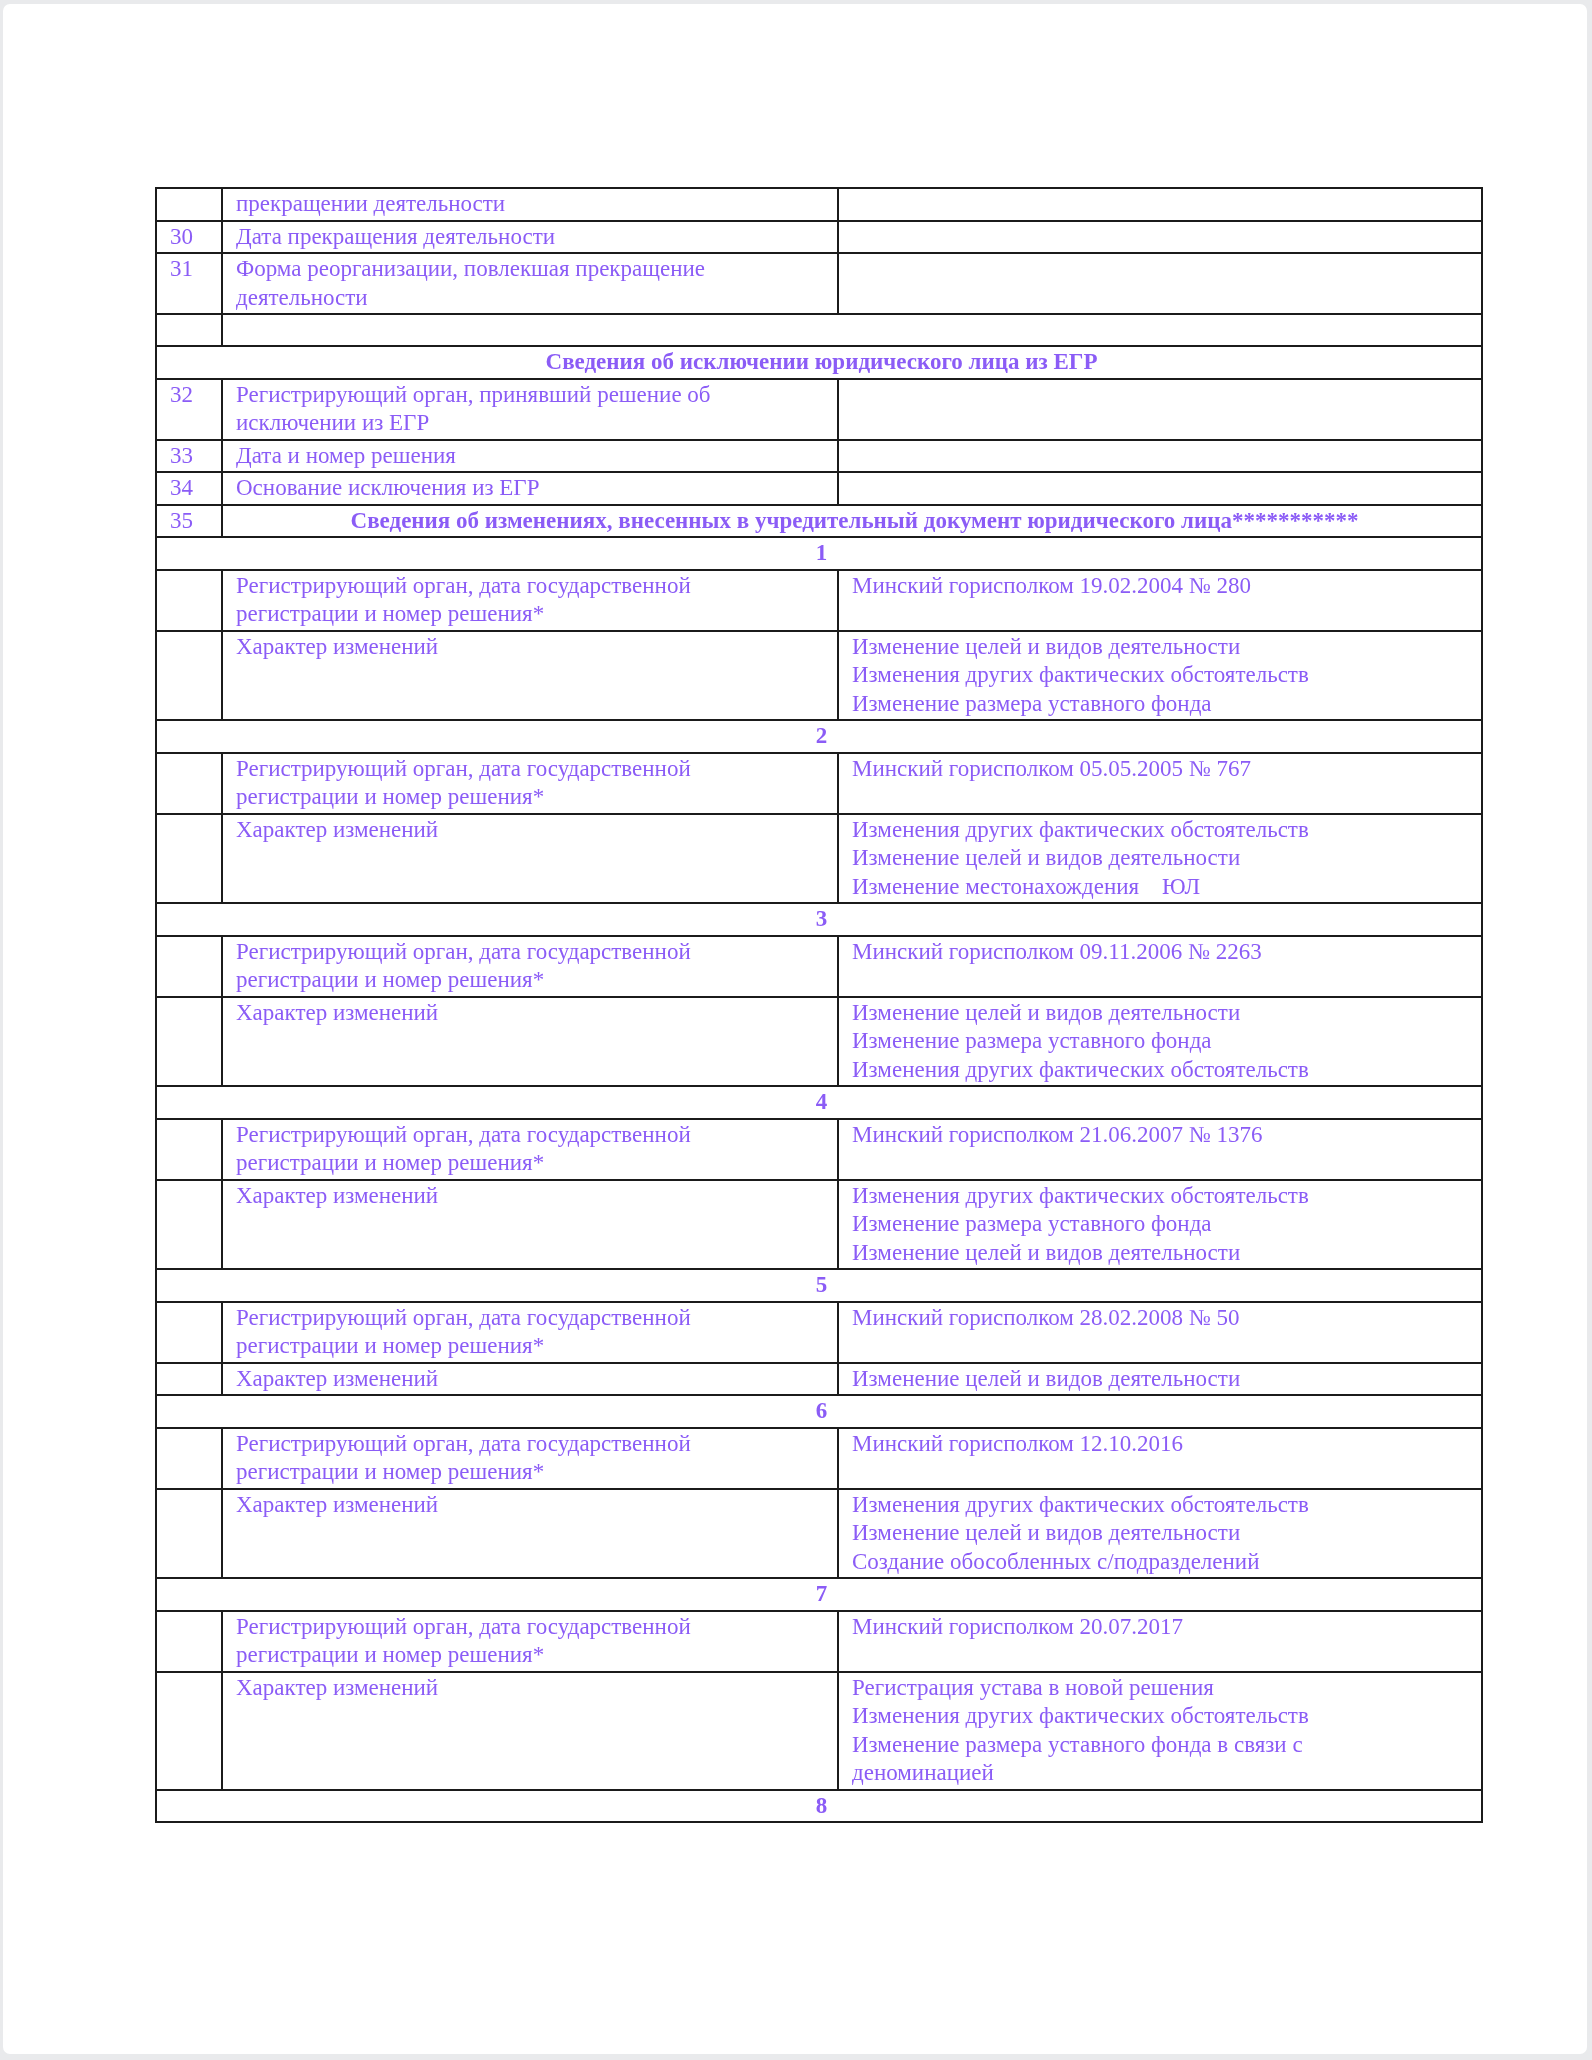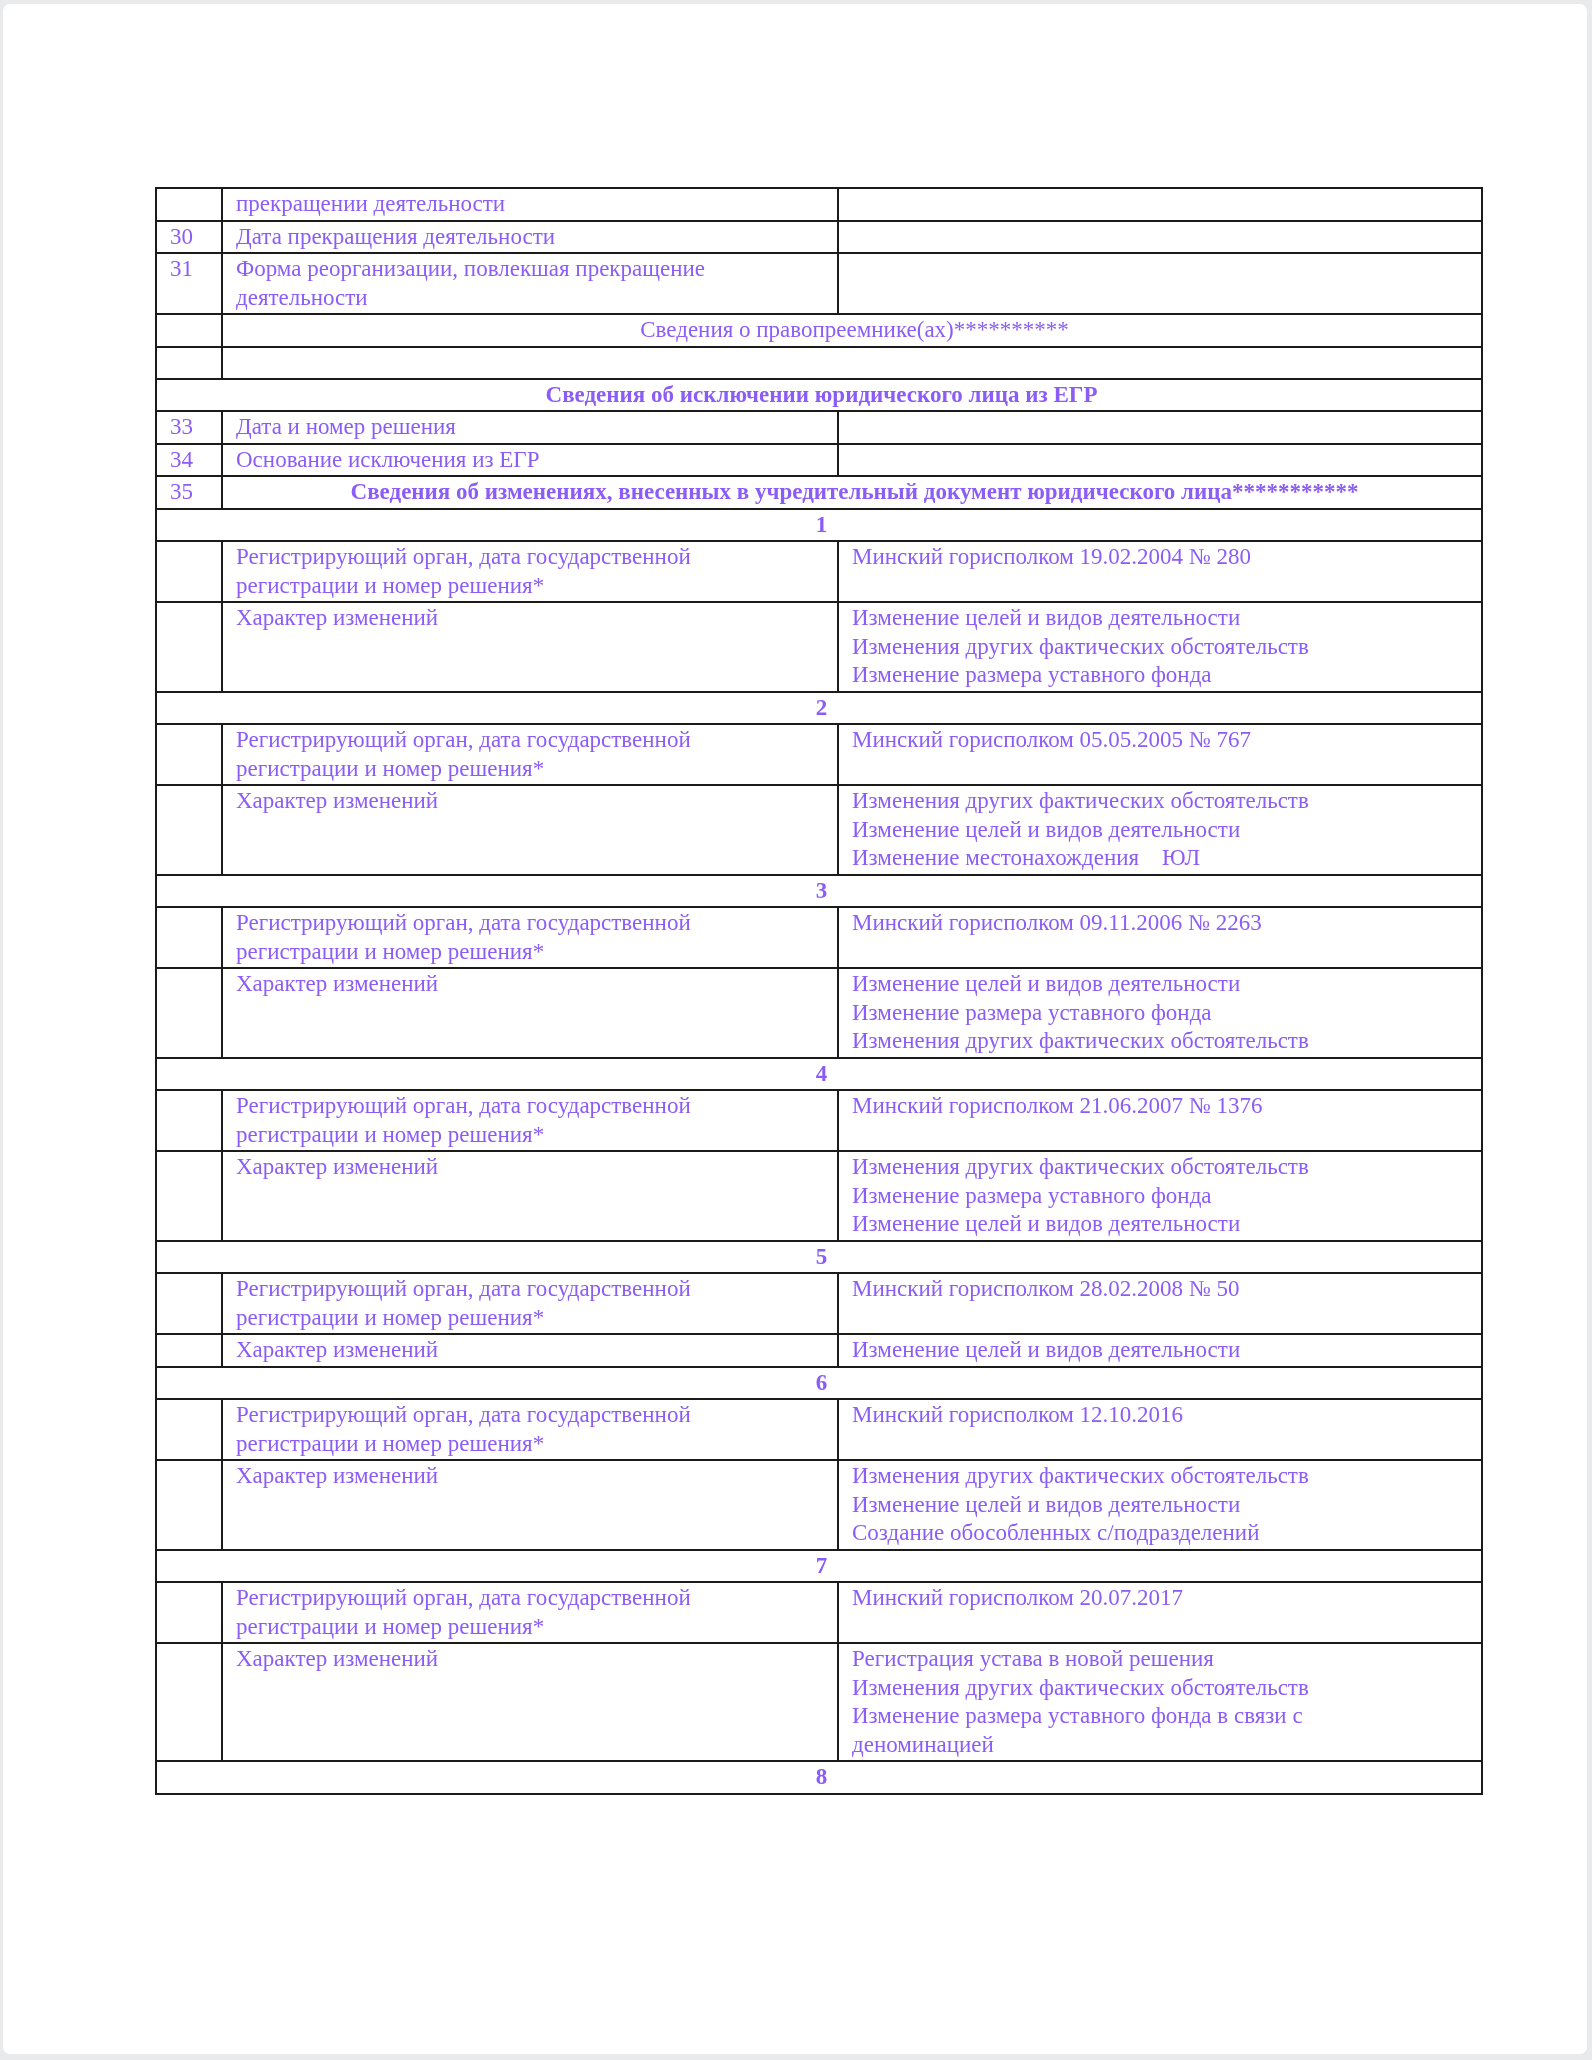--- a/index.html
+++ b/index.html
@@ -67,28 +67,32 @@
         <tr>
           <td class="num">31</td>
           <td class="label">
             <div class="line">Форма реорганизации, повлекшая прекращение</div>
             <div class="line">деятельности</div>
           </td>
           <td class="value"></td>
         </tr>
         <tr>
           <td class="num"></td>
-          <td class="center" colspan="2">Сведения о правопреемнике(ах)**********</td>
-        </tr>
-        <tr>
-          <td class="num"></td>
           <td class="center" colspan="2"></td>
         </tr>
         <tr>
           <td class="center bold" colspan="3">Сведения об исключении юридического лица из ЕГР</td>
+        </tr>
+        <tr>
+          <td class="num">32</td>
+          <td class="label">
+            <div class="line">Регистрирующий орган, принявший решение об</div>
+            <div class="line">исключении из ЕГР</div>
+          </td>
+          <td class="value"></td>
         </tr>
         <tr>
           <td class="num">33</td>
           <td class="label">
             <div class="line">Дата и номер решения</div>
           </td>
           <td class="value"></td>
         </tr>
         <tr>
           <td class="num">34</td>

